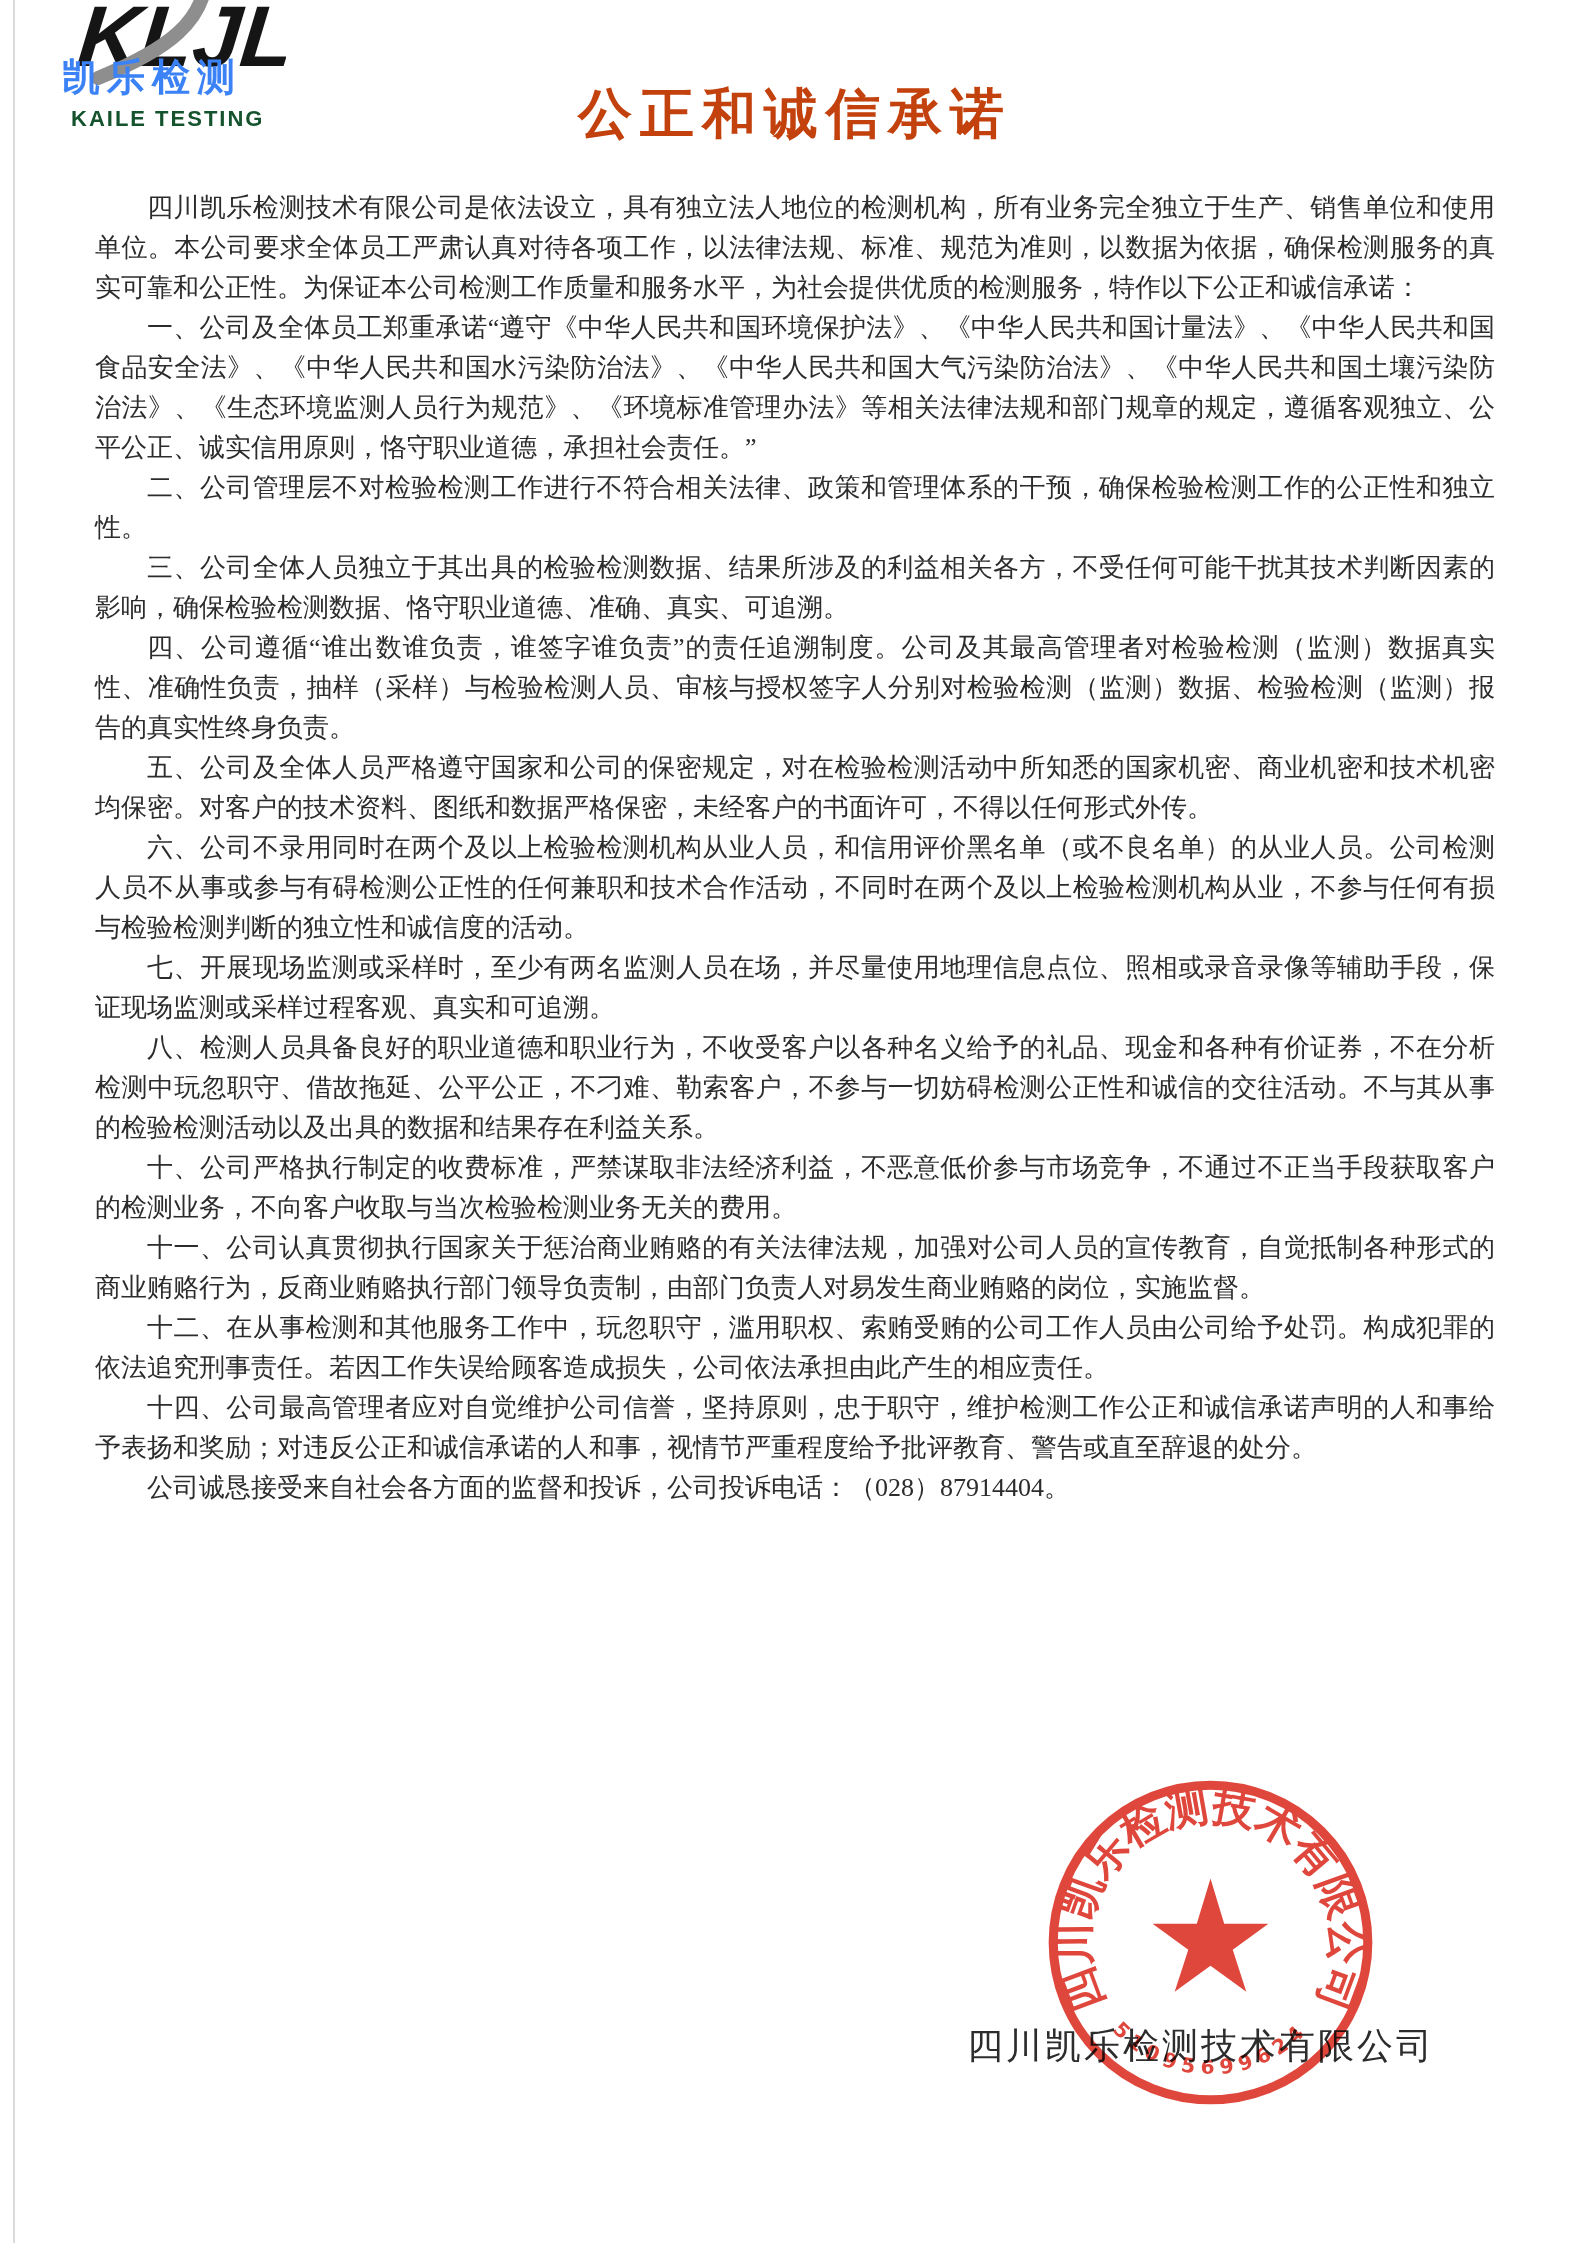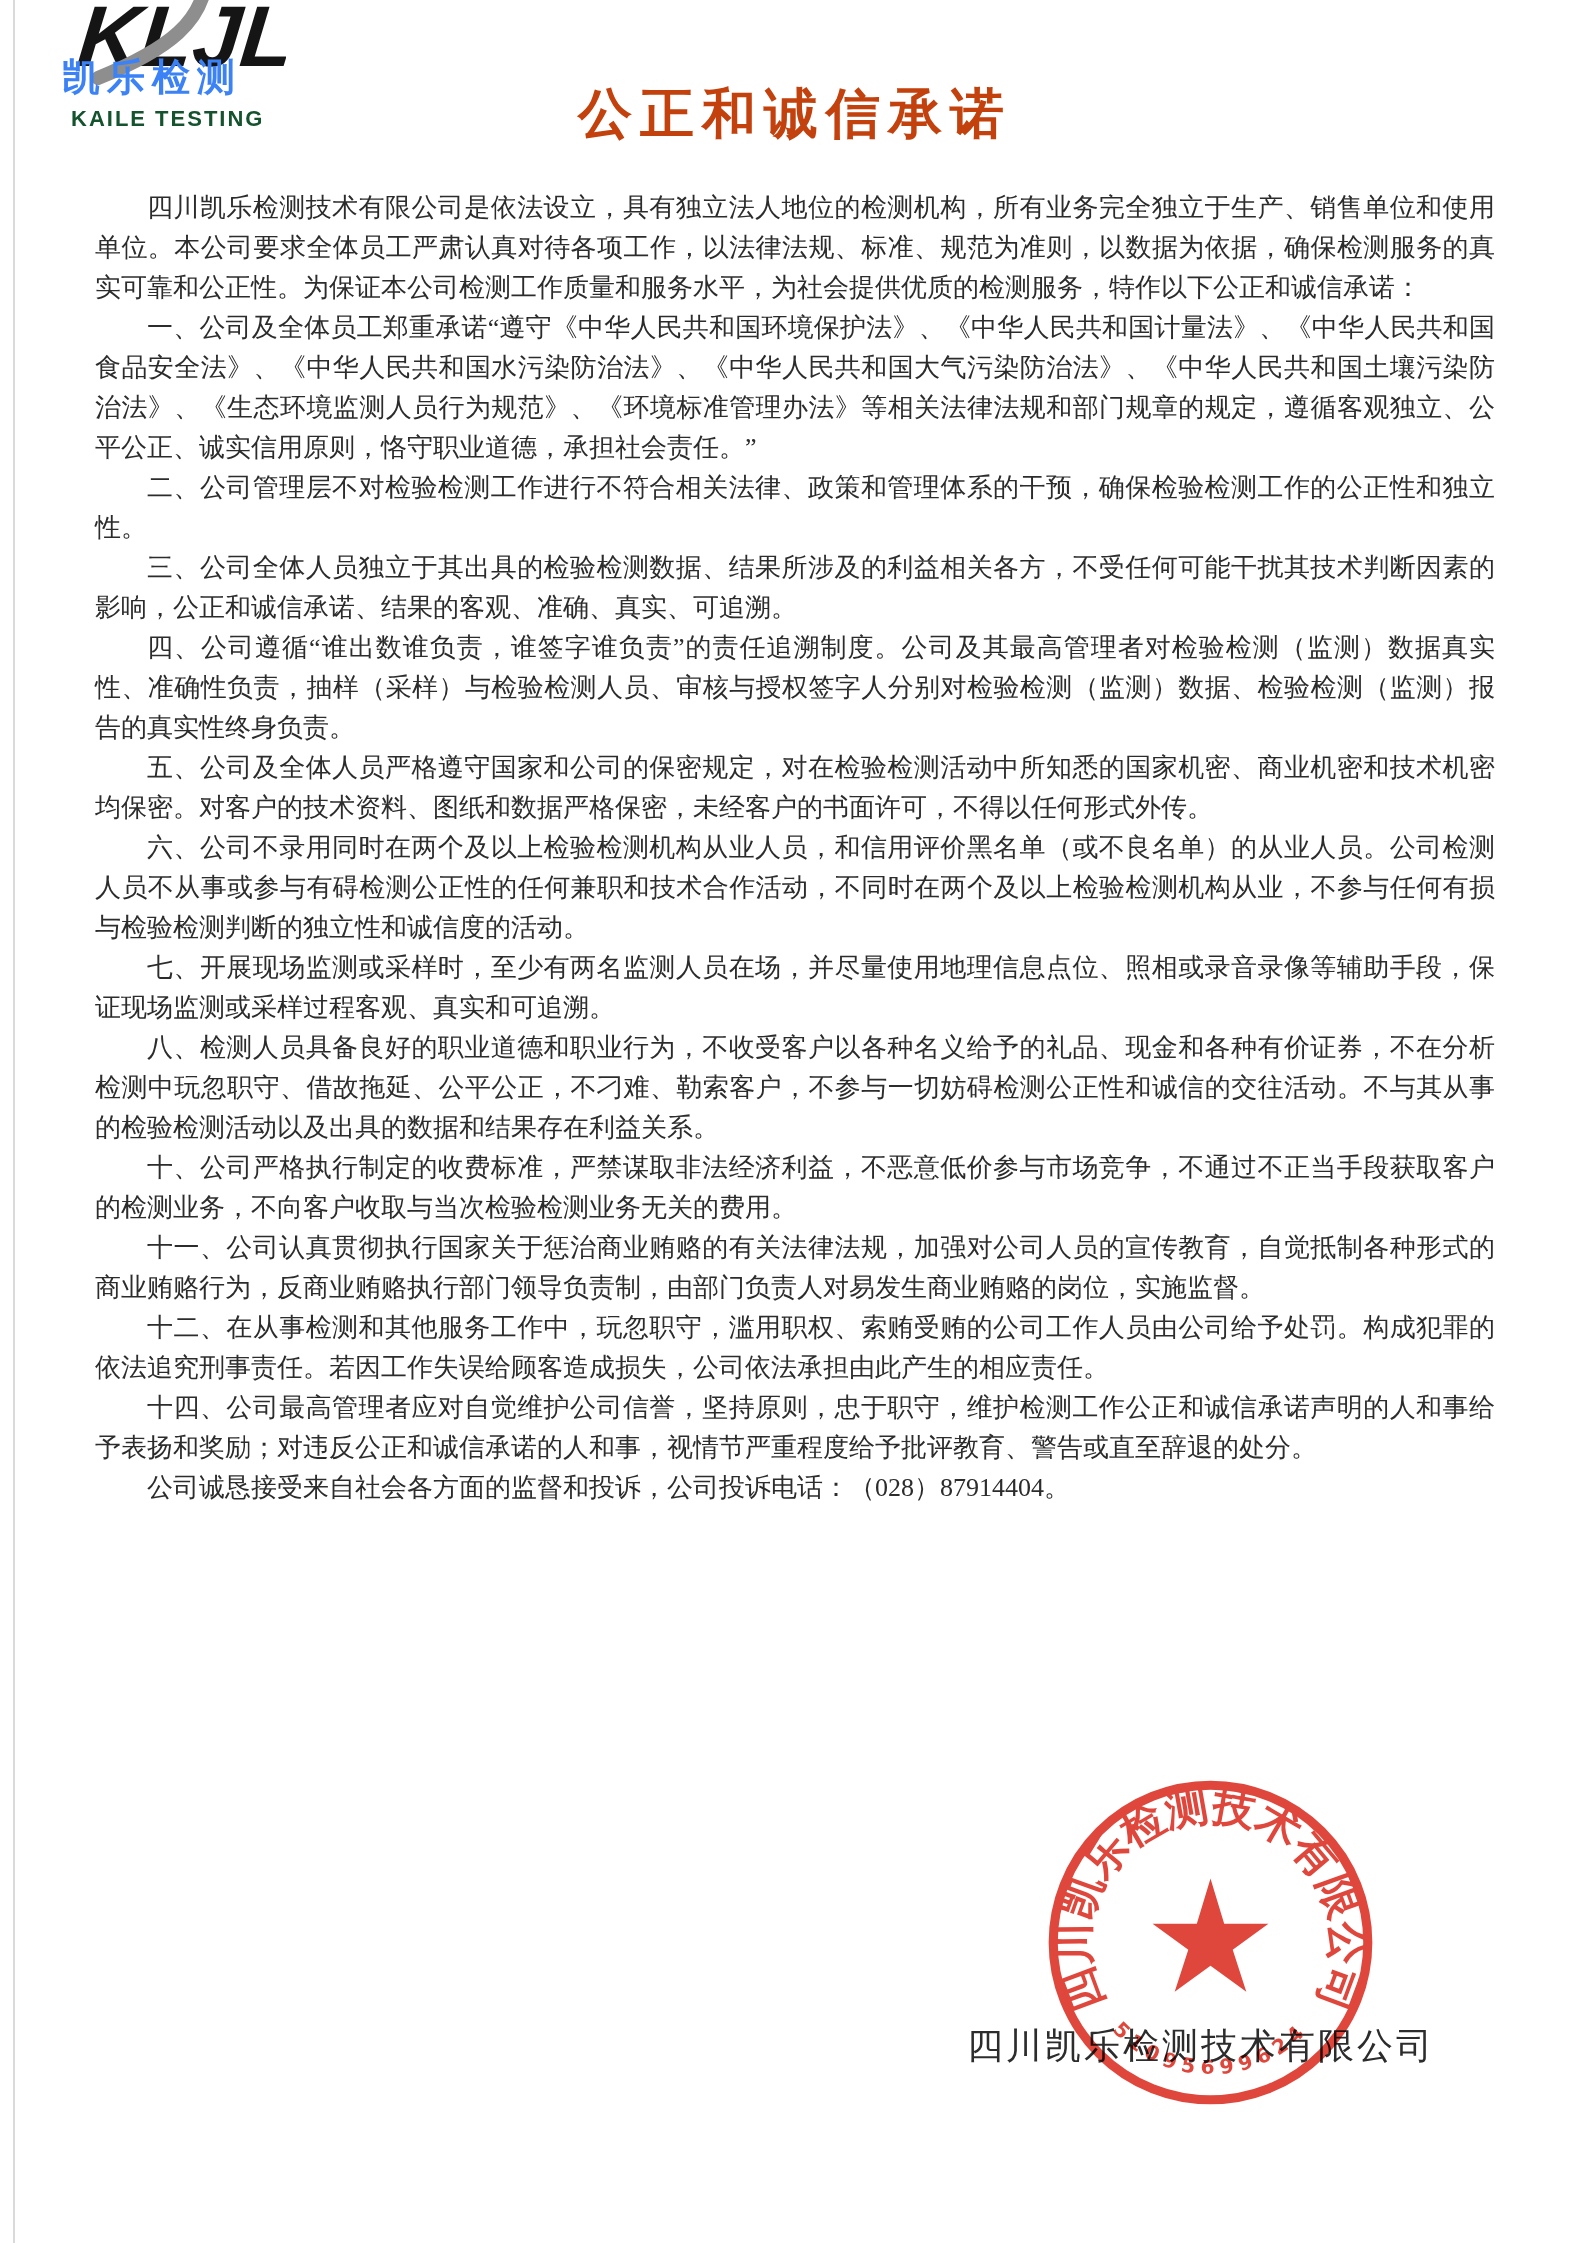--- a/index.html
+++ b/index.html
@@ -67,21 +67,21 @@
     <div class="logo-cn">凯乐检测</div>
     <div class="logo-en">KAILE TESTING</div>
   </div>
 
   <div class="doc-title">公正和诚信承诺</div>
 
   <div class="doc-body">
     <p>四川凯乐检测技术有限公司是依法设立，具有独立法人地位的检测机构，所有业务完全独立于生产、销售单位和使用单位。本公司要求全体员工严肃认真对待各项工作，以法律法规、标准、规范为准则，以数据为依据，确保检测服务的真实可靠和公正性。为保证本公司检测工作质量和服务水平，为社会提供优质的检测服务，特作以下公正和诚信承诺：</p>
     <p>一、公司及全体员工郑重承诺“遵守《中华人民共和国环境保护法》、《中华人民共和国计量法》、《中华人民共和国食品安全法》、《中华人民共和国水污染防治法》、《中华人民共和国大气污染防治法》、《中华人民共和国土壤污染防治法》、《生态环境监测人员行为规范》、《环境标准管理办法》等相关法律法规和部门规章的规定，遵循客观独立、公平公正、诚实信用原则，恪守职业道德，承担社会责任。”</p>
     <p>二、公司管理层不对检验检测工作进行不符合相关法律、政策和管理体系的干预，确保检验检测工作的公正性和独立性。</p>
-    <p>三、公司全体人员独立于其出具的检验检测数据、结果所涉及的利益相关各方，不受任何可能干扰其技术判断因素的影响，公正和诚信承诺、结果的客观、准确、真实、可追溯。</p>
+    <p>三、公司全体人员独立于其出具的检验检测数据、结果所涉及的利益相关各方，不受任何可能干扰其技术判断因素的影响，确保检验检测数据、恪守职业道德、准确、真实、可追溯。</p>
     <p>四、公司遵循“谁出数谁负责，谁签字谁负责”的责任追溯制度。公司及其最高管理者对检验检测（监测）数据真实性、准确性负责，抽样（采样）与检验检测人员、审核与授权签字人分别对检验检测（监测）数据、检验检测（监测）报告的真实性终身负责。</p>
     <p>五、公司及全体人员严格遵守国家和公司的保密规定，对在检验检测活动中所知悉的国家机密、商业机密和技术机密均保密。对客户的技术资料、图纸和数据严格保密，未经客户的书面许可，不得以任何形式外传。</p>
     <p>六、公司不录用同时在两个及以上检验检测机构从业人员，和信用评价黑名单（或不良名单）的从业人员。公司检测人员不从事或参与有碍检测公正性的任何兼职和技术合作活动，不同时在两个及以上检验检测机构从业，不参与任何有损与检验检测判断的独立性和诚信度的活动。</p>
     <p>七、开展现场监测或采样时，至少有两名监测人员在场，并尽量使用地理信息点位、照相或录音录像等辅助手段，保证现场监测或采样过程客观、真实和可追溯。</p>
     <p>八、检测人员具备良好的职业道德和职业行为，不收受客户以各种名义给予的礼品、现金和各种有价证券，不在分析检测中玩忽职守、借故拖延、公平公正，不刁难、勒索客户，不参与一切妨碍检测公正性和诚信的交往活动。不与其从事的检验检测活动以及出具的数据和结果存在利益关系。</p>
     <p>十、公司严格执行制定的收费标准，严禁谋取非法经济利益，不恶意低价参与市场竞争，不通过不正当手段获取客户的检测业务，不向客户收取与当次检验检测业务无关的费用。</p>
     <p>十一、公司认真贯彻执行国家关于惩治商业贿赂的有关法律法规，加强对公司人员的宣传教育，自觉抵制各种形式的商业贿赂行为，反商业贿赂执行部门领导负责制，由部门负责人对易发生商业贿赂的岗位，实施监督。</p>
     <p>十二、在从事检测和其他服务工作中，玩忽职守，滥用职权、索贿受贿的公司工作人员由公司给予处罚。构成犯罪的依法追究刑事责任。若因工作失误给顾客造成损失，公司依法承担由此产生的相应责任。</p>
     <p>十四、公司最高管理者应对自觉维护公司信誉，坚持原则，忠于职守，维护检测工作公正和诚信承诺声明的人和事给予表扬和奖励；对违反公正和诚信承诺的人和事，视情节严重程度给予批评教育、警告或直至辞退的处分。</p>
     <p>公司诚恳接受来自社会各方面的监督和投诉，公司投诉电话：（028）87914404。</p>

